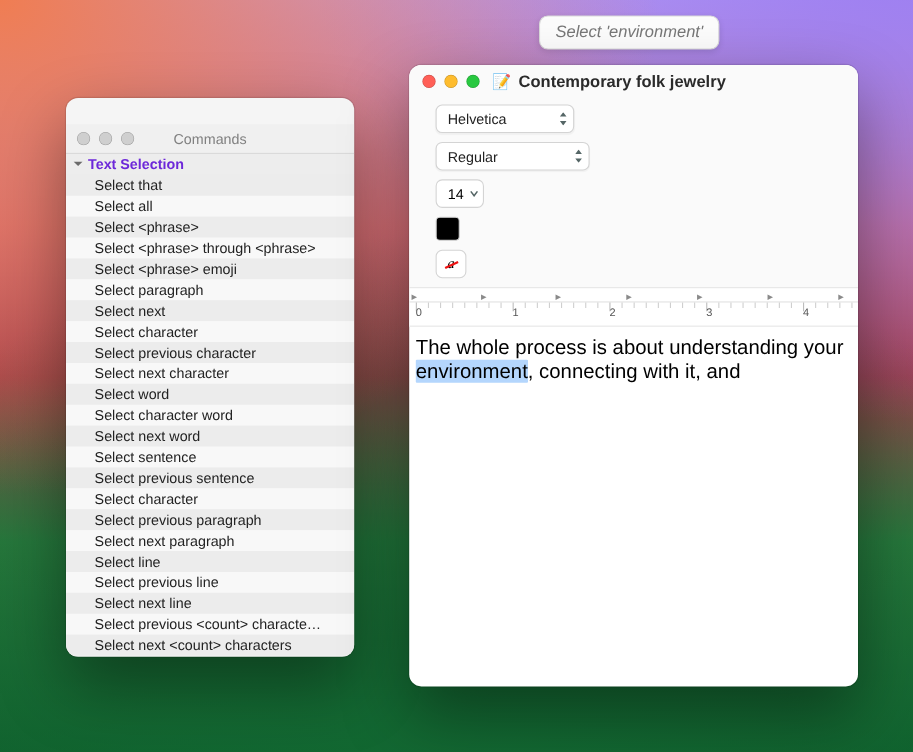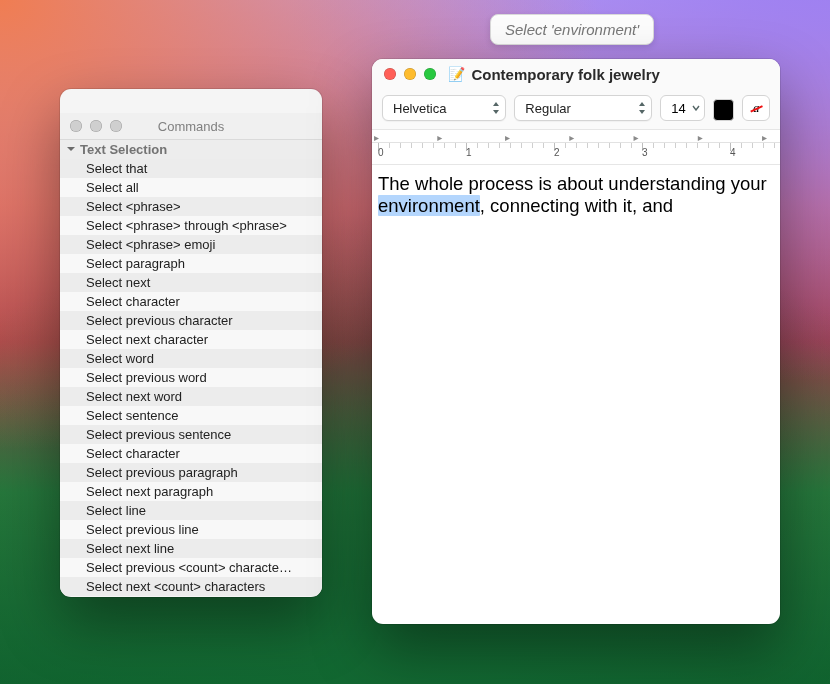--- a/index.html
+++ b/index.html
@@ -61,21 +61,21 @@
     margin-top:24px;
   }
   #cmd-win .titlebar .traffic-lights { margin-left:10px; }
   #cmd-win .title {
     position:absolute; left:0; right:0; text-align:center;
     font-size:13px; color:#808080; pointer-events:none;
   }
   #cmd-win .section-header {
     display:flex; align-items:center;
     padding:2px 6px;
-    font-size:13px; font-weight:600; color:#737373;
+    font-size:13px; font-weight:600; color:#6d28d9;
     background:#ededed;
   }
   #cmd-win .section-header svg { margin-right:4px; flex:0 0 auto; }
   #cmd-list { list-style:none; margin:0; padding:0; }
   #cmd-list li {
     font-size:13px; color:#222;
     padding:2px 4px 2px 26px;
     white-space:nowrap; overflow:hidden; text-overflow:ellipsis;
     cursor: default;
   }
@@ -89,23 +89,24 @@
     background:#fafafa;
   }
   #editor-win .titlebar .doc-title {
     display:flex; align-items:center; gap:6px;
     margin-left:12px;
     font-size:15px; font-weight:600; color:#2a2a2a;
   }
   .doc-icon { font-size:14px; line-height:1; }
 
   .toolbar {
-    display:flex; align-items:flex-end; gap:8px;
-    padding:6px 10px 8px 10px;
+    display:flex; align-items:flex-start; gap:8px;
+    padding:6px 10px 8px 24px;
     background:#fafafa;
+    flex-direction:column;
   }
   .selectbox {
     position:relative;
     background:#fff;
     border:1px solid #d4d4d4;
     border-radius:6px;
     height:24px;
     display:flex; align-items:center;
     padding:0 20px 0 10px;
     font-size:13px; color:#222;
@@ -206,21 +207,21 @@
       <li>Select all</li>
       <li>Select &lt;phrase&gt;</li>
       <li>Select &lt;phrase&gt; through &lt;phrase&gt;</li>
       <li>Select &lt;phrase&gt; emoji</li>
       <li>Select paragraph</li>
       <li>Select next</li>
       <li>Select character</li>
       <li>Select previous character</li>
       <li>Select next character</li>
       <li>Select word</li>
-      <li>Select previous word</li>
+      <li>Select character word</li>
       <li>Select next word</li>
       <li>Select sentence</li>
       <li>Select previous sentence</li>
       <li>Select character</li>
       <li>Select previous paragraph</li>
       <li>Select next paragraph</li>
       <li>Select line</li>
       <li>Select previous line</li>
       <li>Select next line</li>
       <li>Select previous &lt;count&gt; characte…</li>

